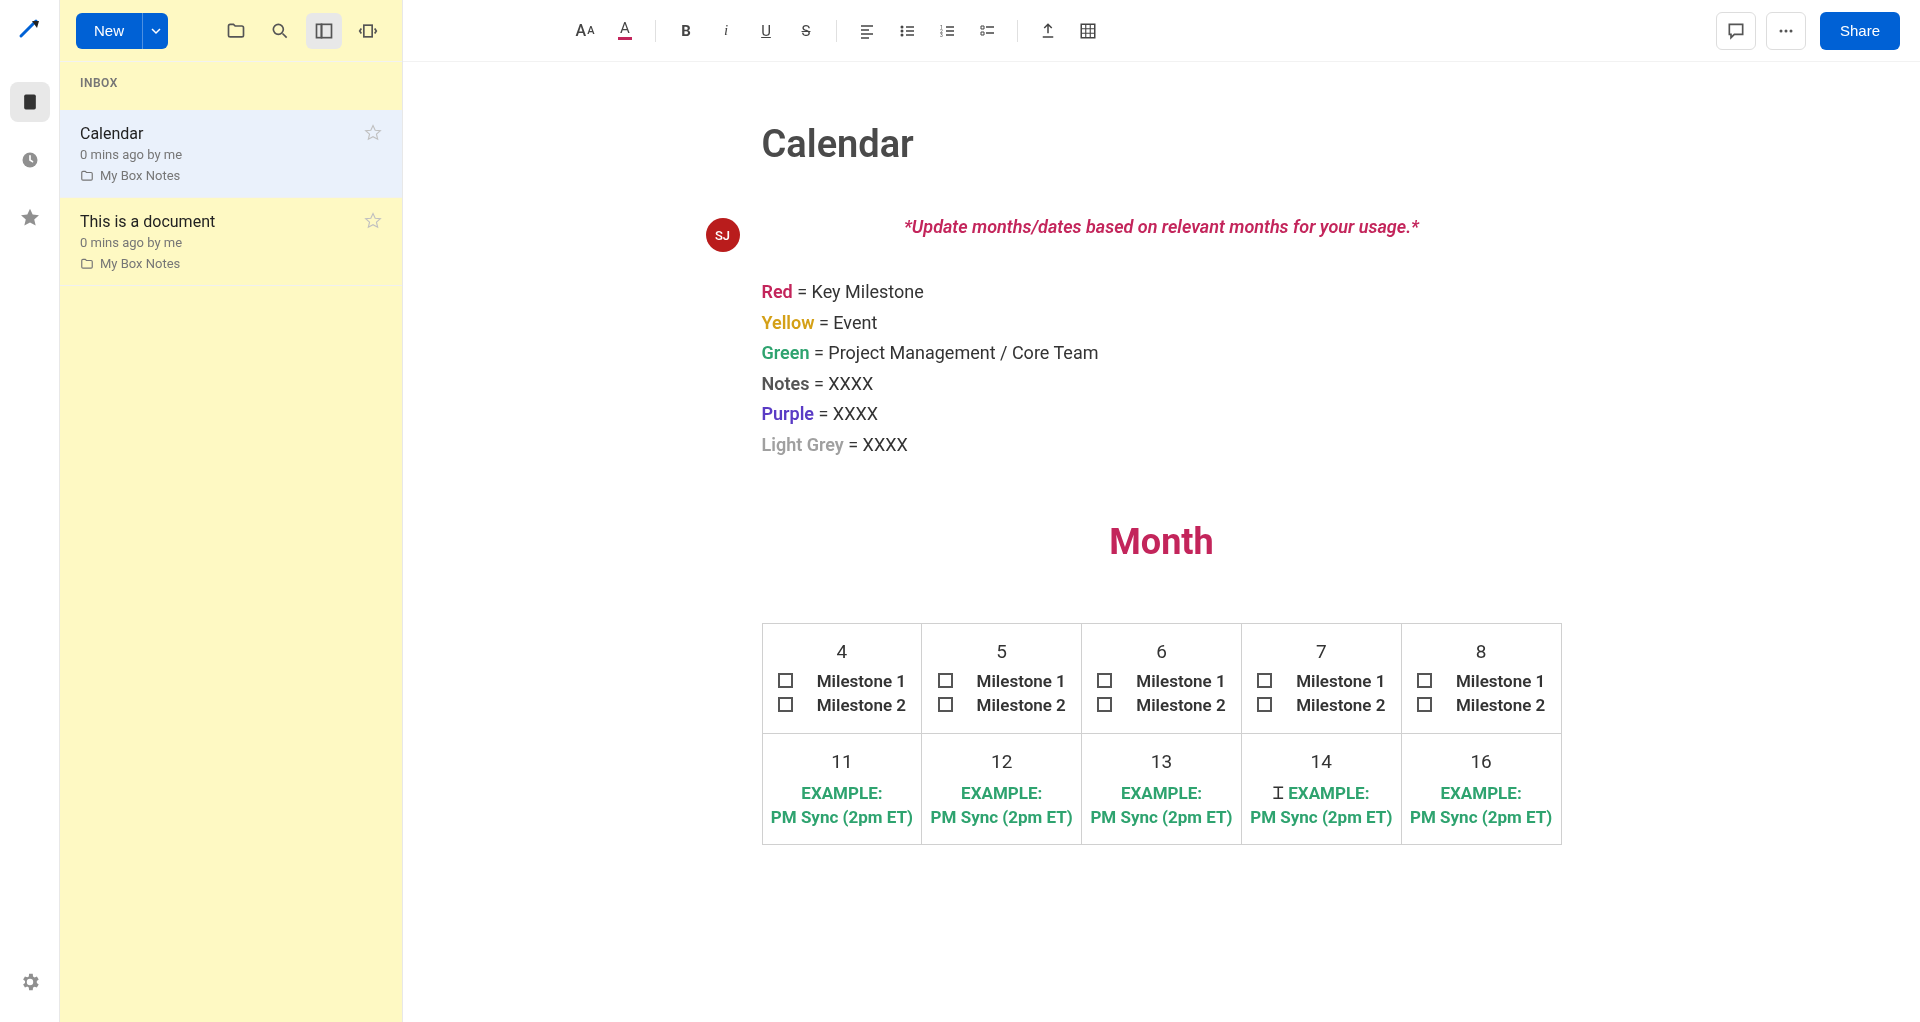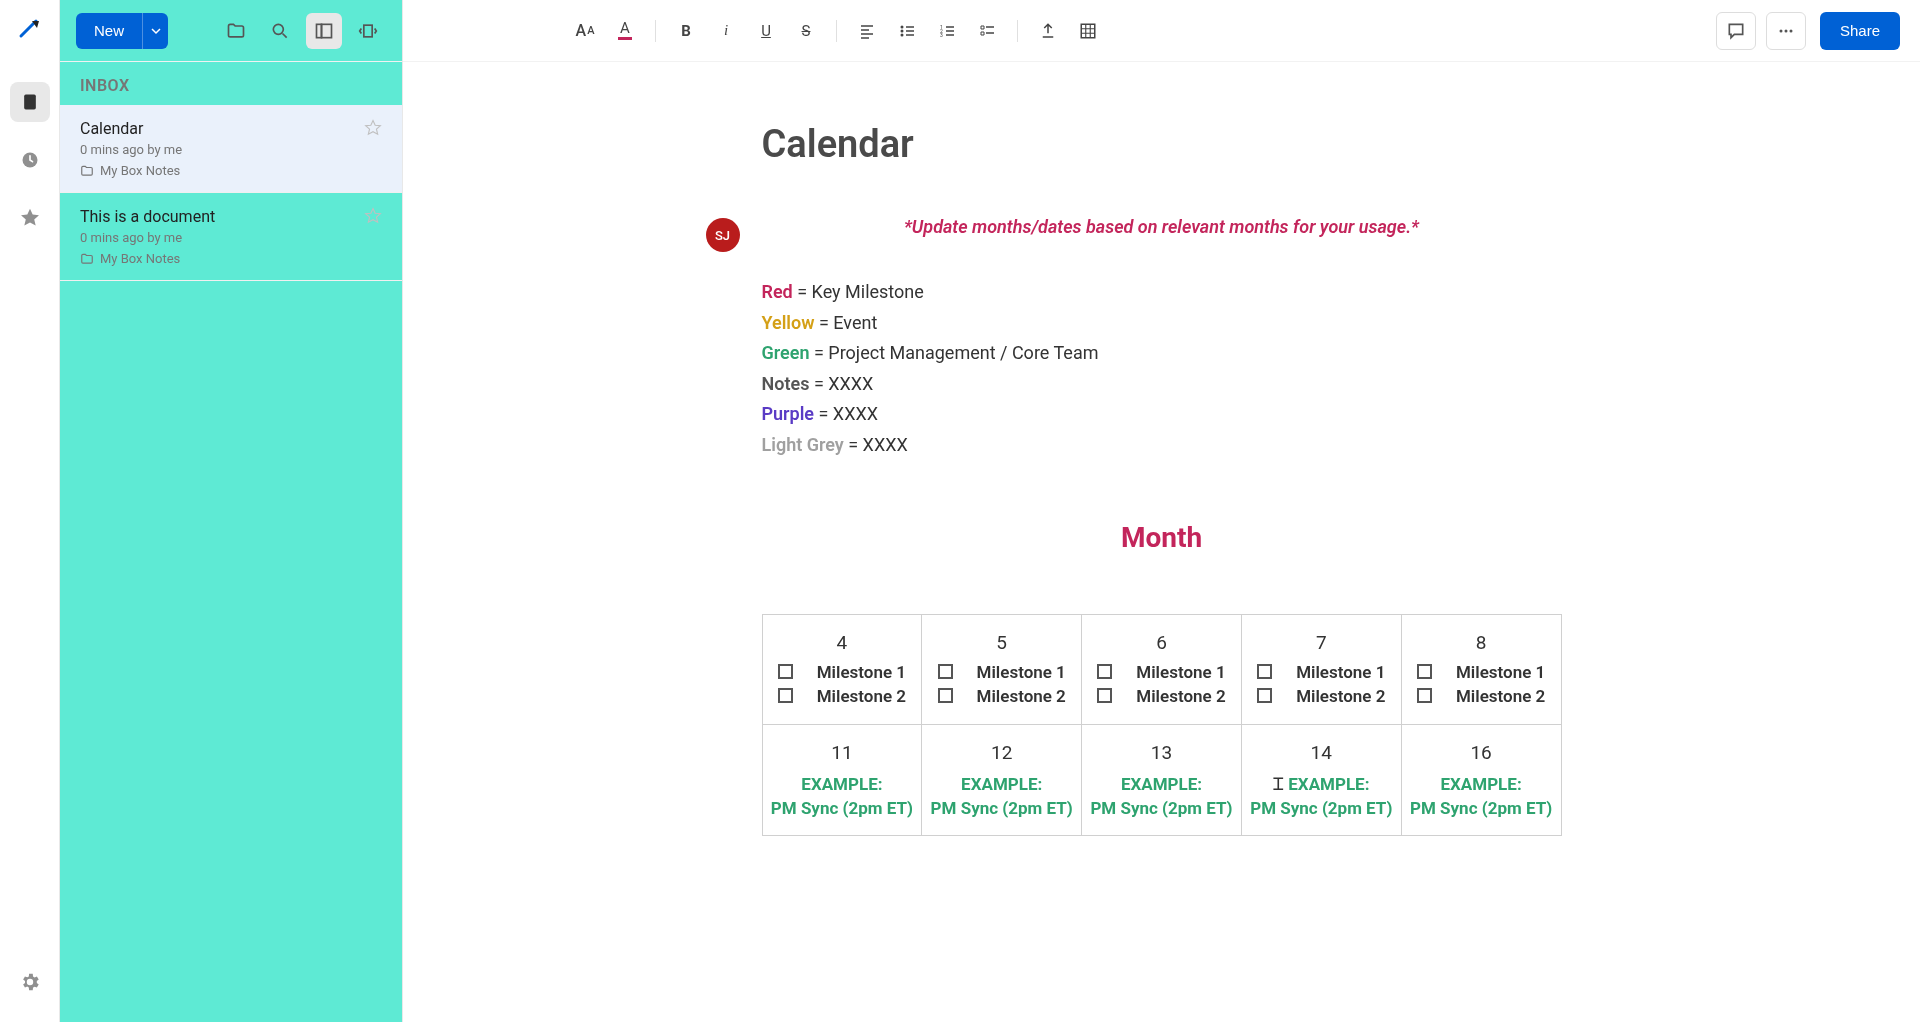--- a/index.html
+++ b/index.html
@@ -7,30 +7,30 @@
     .app { display: flex; height: 100vh; width: 100vw; }
     
     
     .left-rail { width: 60px; background: #fff; display: flex; flex-direction: column; align-items: center; padding-top: 18px; border-right: 1px solid #e8e8e8; }
     .left-rail .logo { margin-bottom: 40px; }
     .left-rail .rail-btn { width: 40px; height: 40px; display: flex; align-items: center; justify-content: center; border-radius: 8px; margin-bottom: 18px; cursor: pointer; color: #909090; }
     .left-rail .rail-btn.active { background: #e8e8e8; color: #333; }
     .left-rail .rail-bottom { margin-top: auto; margin-bottom: 20px; }
     
     
-    .sidebar { width: 343px; border-right: 1px solid #e8e8e8; display: flex; flex-direction: column; background: #5eead4; }
+    .sidebar { width: 343px; border-right: 1px solid #e8e8e8; display: flex; flex-direction: column; background: #fef9c3; }
     .sidebar-toolbar { height: 62px; display: flex; align-items: center; padding: 0 16px; gap: 0; border-bottom: 1px solid #f2f2f2; }
     .new-btn-group { display: flex; }
     .new-btn { background: #0061d5; color: #fff; border: none; height: 36px; padding: 0 18px; font-size: 15px; border-radius: 6px 0 0 6px; cursor: pointer; font-weight: 500; }
     .new-btn-drop { background: #0061d5; color: #fff; border: none; border-left: 1px solid rgba(255,255,255,0.3); height: 36px; width: 26px; border-radius: 0 6px 6px 0; cursor: pointer; display:flex; align-items:center; justify-content:center; }
     .sidebar-toolbar .spacer { flex: 1; }
     .tb-btn { width: 36px; height: 36px; display: flex; align-items: center; justify-content: center; border-radius: 6px; cursor: pointer; color: #555; margin-left: 8px; }
     .tb-btn.active { background: #e8e8e8; }
     
-    .sidebar-section-label { font-size: 16px; font-weight: 600; color: #767676; letter-spacing: 0.5px; padding: 14px 20px 10px; }
+    .sidebar-section-label { font-size: 12px; font-weight: 600; color: #767676; letter-spacing: 0.5px; padding: 14px 20px 20px; }
     
     .note-item { padding: 14px 20px; border-bottom: 1px solid #f0f0f0; cursor: pointer; position: relative; }
     .note-item.selected { background: #eaf1fb; }
     .note-item .title { font-size: 16px; color: #222; margin-bottom: 4px; }
     .note-item .meta { font-size: 13px; color: #767676; margin-bottom: 6px; }
     .note-item .folder { font-size: 13px; color: #767676; display: flex; align-items: center; gap: 6px; }
     .note-item .star { position: absolute; right: 20px; top: 14px; color: #c0c0c0; }
     
     
     .editor { flex: 1; display: flex; flex-direction: column; overflow: hidden; }
@@ -47,21 +47,21 @@
     .avatar { position: absolute; left: -56px; top: 96px; width: 34px; height: 34px; border-radius: 50%; background: #b91c1c; color: #fff; display:flex; align-items:center; justify-content:center; font-size: 13px; font-weight:500; }
     .note-line { font-style: italic; font-weight: 600; color: #c3255b; text-align: center; font-size: 18px; margin-bottom: 40px; }
     .legend { font-size: 18px; line-height: 1.7; margin-bottom: 60px; }
     .legend .c-red { color: #c3255b; font-weight: 600; }
     .legend .c-yellow { color: #d4a017; font-weight: 600; }
     .legend .c-green { color: #2ea36f; font-weight: 600; }
     .legend .c-grey { color: #555; font-weight: 600; }
     .legend .c-purple { color: #5a3bc5; font-weight: 600; }
     .legend .c-lightgrey { color: #a0a0a0; font-weight: 600; margin-top: 14px; }
     
-    .month-title { font-size: 28px; font-weight: 700; color: #c3255b; text-align: center; margin-bottom: 60px; }
+    .month-title { font-size: 36px; font-weight: 700; color: #c3255b; text-align: center; margin-bottom: 60px; }
     
     .calendar-table { border-collapse: collapse; width: 100%; table-layout: fixed; font-size: 17px; }
     .calendar-table td { border: 1px solid #d0d0d0; padding: 16px 8px 14px; vertical-align: top; text-align: center; }
     .cal-date { font-size: 19px; margin-bottom: 8px; color: #333; }
     .checkitem { display:flex; align-items:center; justify-content:center; gap:24px; margin: 4px 0; font-weight:600; color:#333; }
     .checkitem .box { display:inline-block; width:15px; height:15px; border:2px solid #555; }
     .example { color: #2ea36f; font-weight: 700; line-height: 1.45; }
     .cursor-caret { display:inline-block; color:#333; font-weight:normal; margin-right:4px; }
     
     svg { display:block; }

